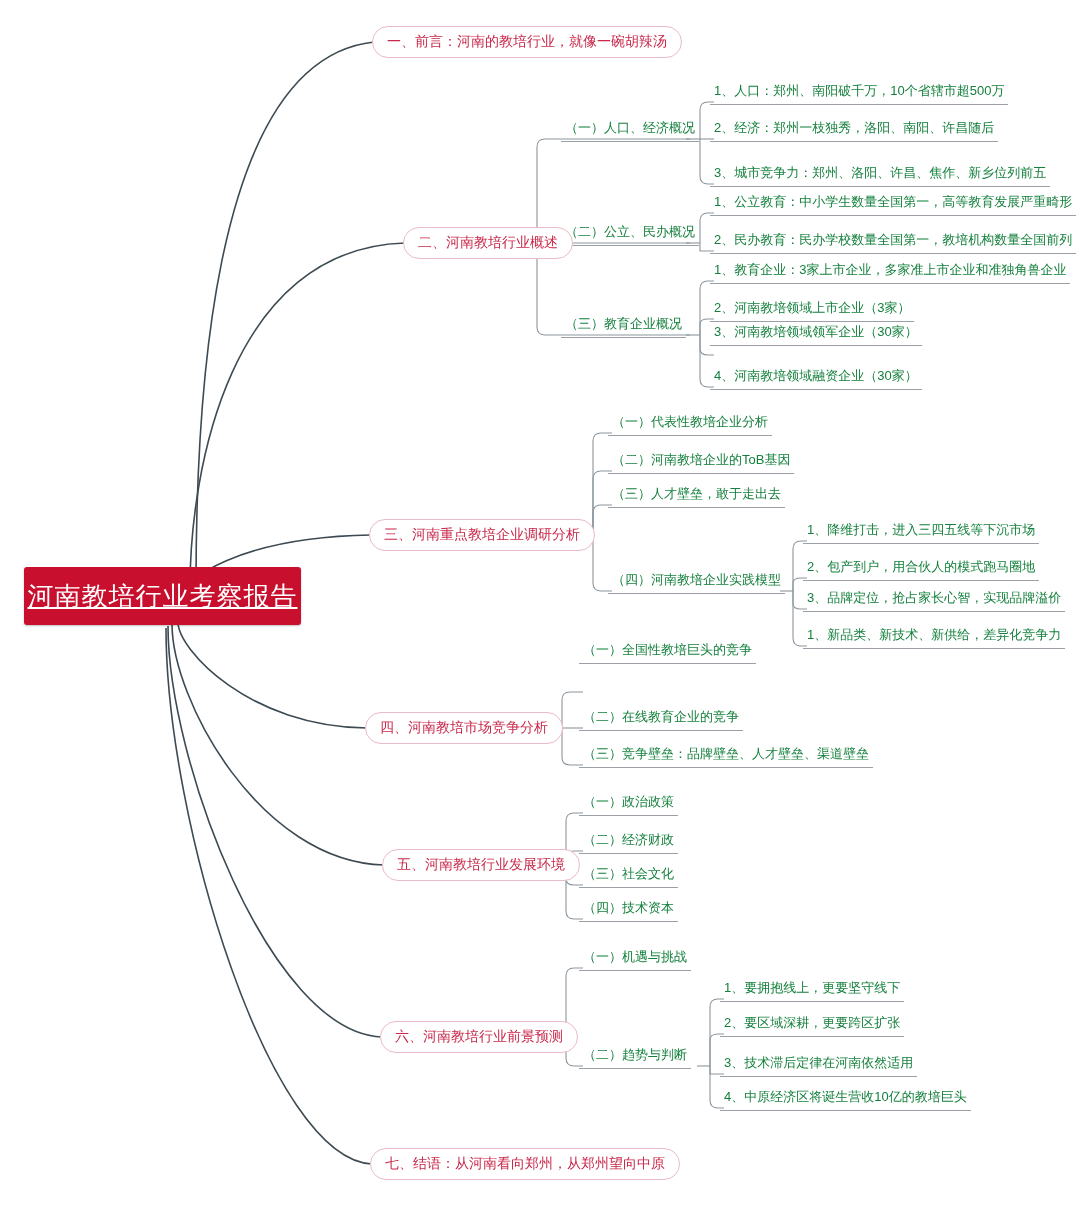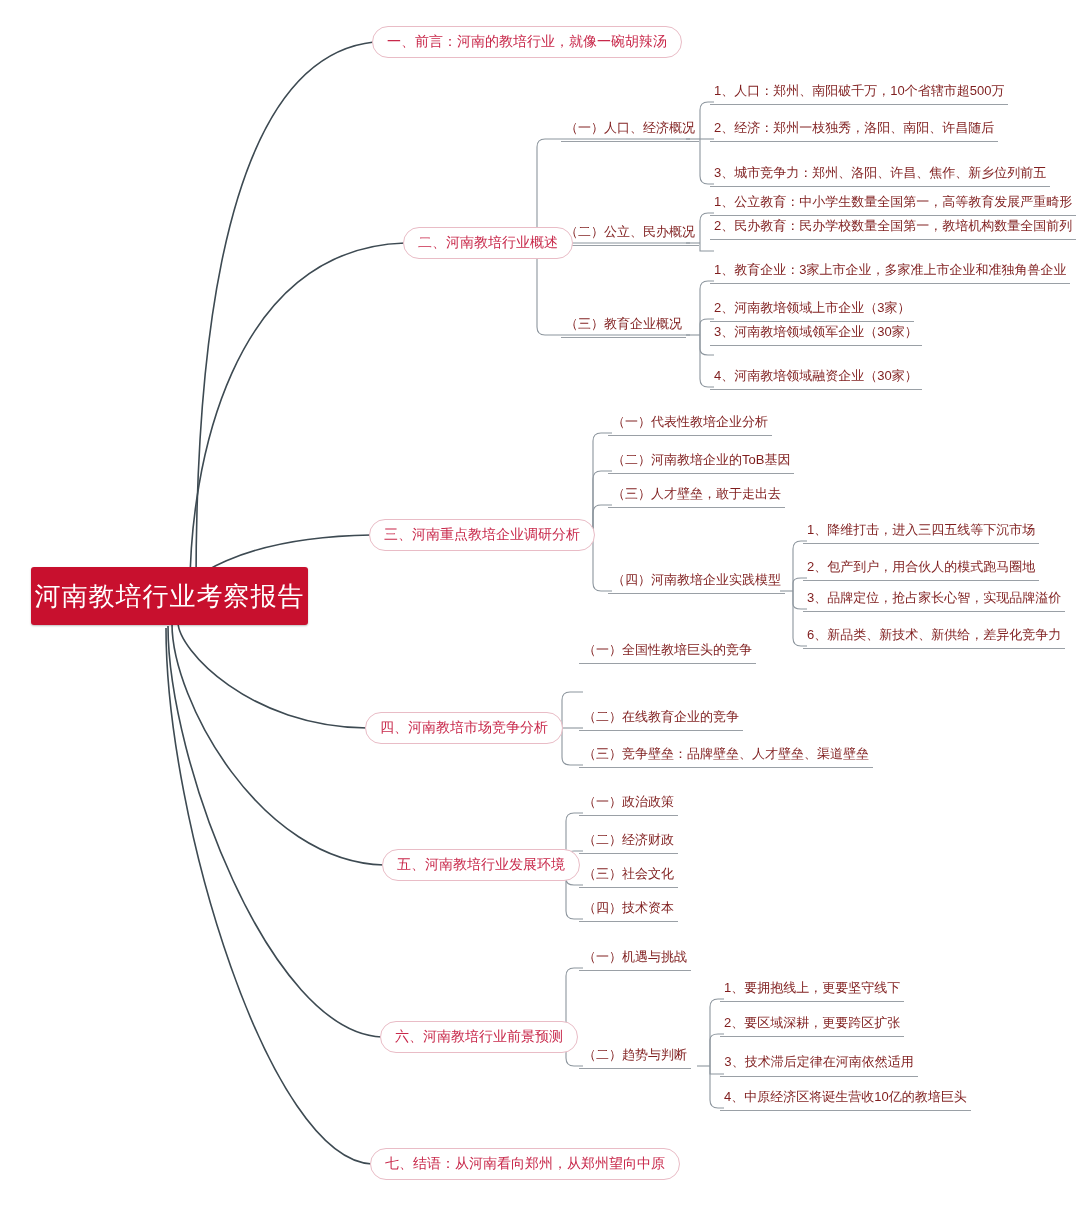--- a/index.html
+++ b/index.html
@@ -51,21 +51,21 @@
     white-space:nowrap;
     padding:0 14px;
     height:32px;
     box-sizing:border-box;
     z-index:4;
   }
 
   
   .line-node{
     position:absolute;
-    color:#7f1d1d;
+    color:#15803d;
     font-size:13px;
     white-space:nowrap;
     padding:0 4px 4px 4px;
     border-bottom:1px solid #9aa0a6;
     box-sizing:border-box;
     line-height:20px;
     height:24px;
     z-index:3;
     background:transparent;
   }
@@ -138,21 +138,21 @@
       <path d="M 566,1037 L 566,1058 Q 566,1066 574,1066 L 583,1066"></path>
 
       <path d="M 697,1066 L 710,1066"></path>
       <path d="M 710,1066 L 710,1007 Q 710,999 718,999 L 724,999"></path>
       <path d="M 710,1066 L 710,1040 Q 710,1034 718,1034 L 724,1034"></path>
       <path d="M 710,1066 L 710,1074 Q 710,1074 718,1074 L 724,1074"></path>
       <path d="M 710,1066 L 710,1100 Q 710,1108 718,1108 L 724,1108"></path>
     </g>
   </svg>
 
-  <div class="root-node" style="left:31px;top:567px;width:277px;height:58px;">
+  <div class="root-node" style="left:24px;top:567px;width:277px;height:58px;text-decoration:underline;">
     <span>河南教培行业考察报告</span>
   </div>
 
   <div class="pill-node" style="left:403px;top:227px;">
     <span>二、河南教培行业概述</span>
   </div>
 
   <div class="pill-node" style="left:372px;top:26px;">
     <span>一、前言：河南的教培行业，就像一碗胡辣汤</span>
   </div>
@@ -193,21 +193,21 @@
   <div class="line-node lvl3" style="left:710px;top:118px;">
     <span>2、经济：郑州一枝独秀，洛阳、南阳、许昌随后</span>
   </div>
   <div class="line-node lvl3" style="left:710px;top:163px;">
     <span>3、城市竞争力：郑州、洛阳、许昌、焦作、新乡位列前五</span>
   </div>
 
   <div class="line-node lvl3" style="left:710px;top:192px;">
     <span>1、公立教育：中小学生数量全国第一，高等教育发展严重畸形</span>
   </div>
-  <div class="line-node lvl3" style="left:710px;top:216px;">
+  <div class="line-node lvl3" style="left:710px;top:230px;">
     <span>2、民办教育：民办学校数量全国第一，教培机构数量全国前列</span>
   </div>
 
   <div class="line-node lvl3" style="left:710px;top:260px;">
     <span>1、教育企业：3家上市企业，多家准上市企业和准独角兽企业</span>
   </div>
   <div class="line-node lvl3" style="left:710px;top:298px;">
     <span>2、河南教培领域上市企业（3家）</span>
   </div>
   <div class="line-node lvl3" style="left:710px;top:322px;">
@@ -233,21 +233,21 @@
   <div class="line-node lvl3" style="left:803px;top:520px;">
     <span>1、降维打击，进入三四五线等下沉市场</span>
   </div>
   <div class="line-node lvl3" style="left:803px;top:557px;">
     <span>2、包产到户，用合伙人的模式跑马圈地</span>
   </div>
   <div class="line-node lvl3" style="left:803px;top:588px;">
     <span>3、品牌定位，抢占家长心智，实现品牌溢价</span>
   </div>
   <div class="line-node lvl3" style="left:803px;top:625px;">
-    <span>6、新品类、新技术、新供给，差异化竞争力</span>
+    <span>1、新品类、新技术、新供给，差异化竞争力</span>
   </div>
 
   <div class="line-node" style="left:579px;top:640px;">
     <span>（一）全国性教培巨头的竞争</span>
   </div>
   <div class="line-node" style="left:579px;top:707px;">
     <span>（二）在线教育企业的竞争</span>
   </div>
   <div class="line-node" style="left:579px;top:744px;">
     <span>（三）竞争壁垒：品牌壁垒、人才壁垒、渠道壁垒</span>
@@ -272,20 +272,20 @@
   <div class="line-node" style="left:579px;top:1045px;">
     <span>（二）趋势与判断</span>
   </div>
 
   <div class="line-node lvl3" style="left:720px;top:978px;">
     <span>1、要拥抱线上，更要坚守线下</span>
   </div>
   <div class="line-node lvl3" style="left:720px;top:1013px;">
     <span>2、要区域深耕，更要跨区扩张</span>
   </div>
-  <div class="line-node lvl3" style="left:720px;top:1053px;font-family:Liberation Mono, monospace;">
+  <div class="line-node lvl3" style="left:720px;top:1053px;">
     <span>3、技术滞后定律在河南依然适用</span>
   </div>
   <div class="line-node lvl3" style="left:720px;top:1087px;">
     <span>4、中原经济区将诞生营收10亿的教培巨头</span>
   </div>
 
 </div>
 
 </body></html>

